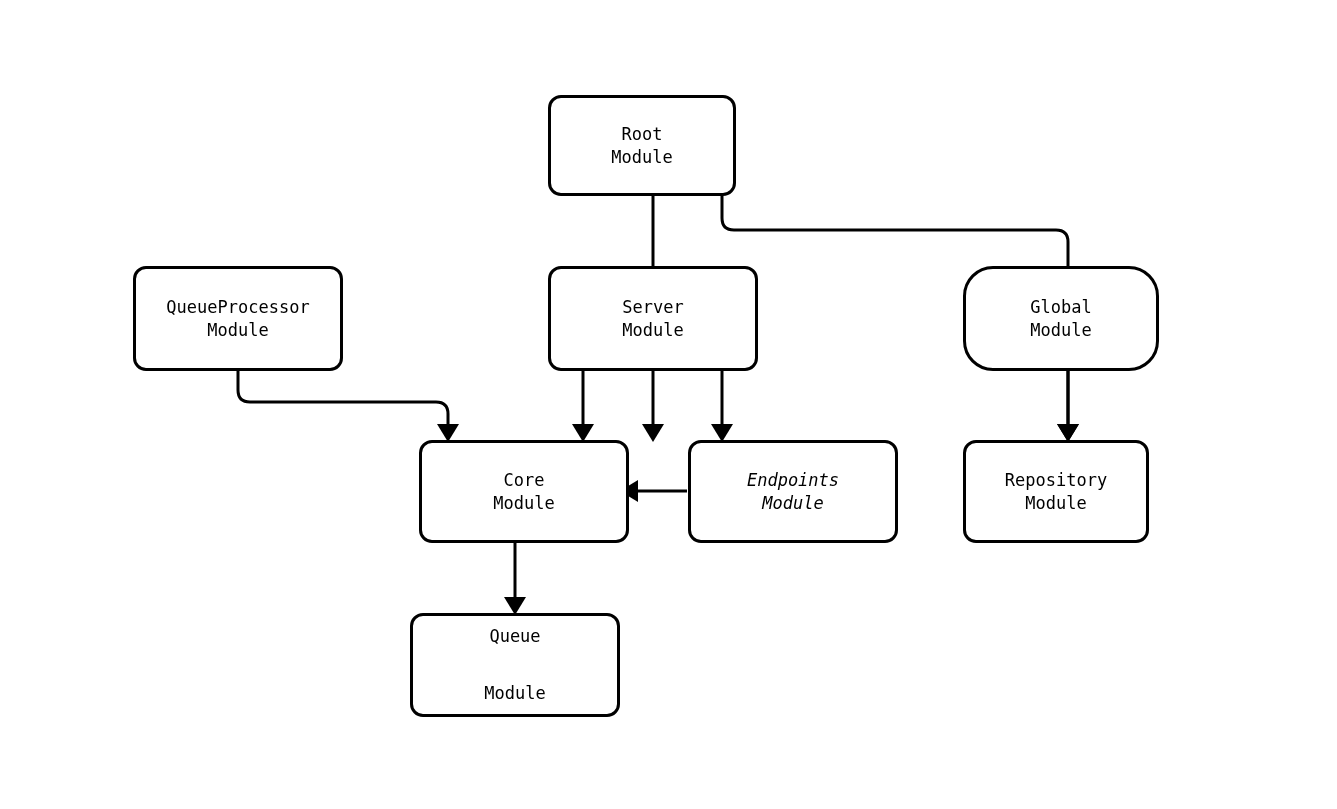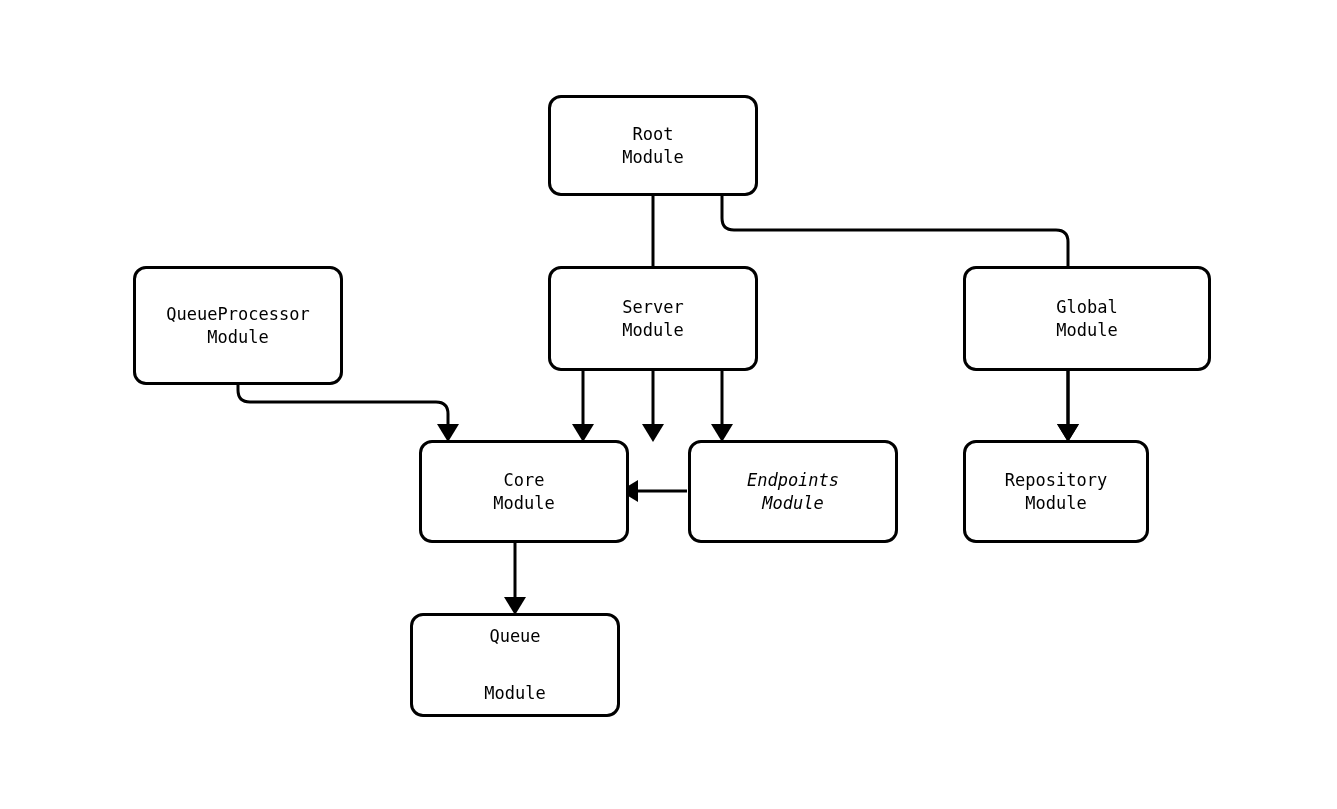--- a/index.html
+++ b/index.html
@@ -95,36 +95,36 @@
       <path d="M 1068 371 L 1068 424" fill="none" stroke="#000000" stroke-width="3"></path>
       <path d="M 1057 424 L 1079 424 L 1068 442 Z" fill="#000000"></path>
     </g>
 
     <g>
       <path d="M 515 543 L 515 597" fill="none" stroke="#000000" stroke-width="3"></path>
       <path d="M 504 597 L 526 597 L 515 615 Z" fill="#000000"></path>
     </g>
   </svg>
 
-  <div class="node" style="left:548px; top:95px; width:210px; height:101px;">
+  <div class="node" style="left:548px; top:95px; width:188px; height:101px;">
     <div class="node-label">Root</div>
     <div class="node-label">Module</div>
   </div>
 
-  <div class="node" style="left:133px; top:266px; width:210px; height:119px;">
+  <div class="node" style="left:133px; top:266px; width:210px; height:105px;">
     <div class="node-label">QueueProcessor</div>
     <div class="node-label">Module</div>
   </div>
 
   <div class="node" style="left:548px; top:266px; width:210px; height:105px;">
     <div class="node-label">Server</div>
     <div class="node-label">Module</div>
   </div>
 
-  <div class="node" style="left:963px; top:266px; width:248px; height:105px;">
+  <div class="node" style="left:963px; top:266px; width:196px; height:105px;border-radius:30px;">
     <div class="node-label">Global</div>
     <div class="node-label">Module</div>
   </div>
 
   <div class="node" style="left:410px; top:440px; width:210px; height:103px;margin-left:9px;">
     <div class="node-label">Core</div>
     <div class="node-label">Module</div>
   </div>
 
   <div class="node" style="left:688px; top:440px; width:210px; height:103px;font-style:italic;">

